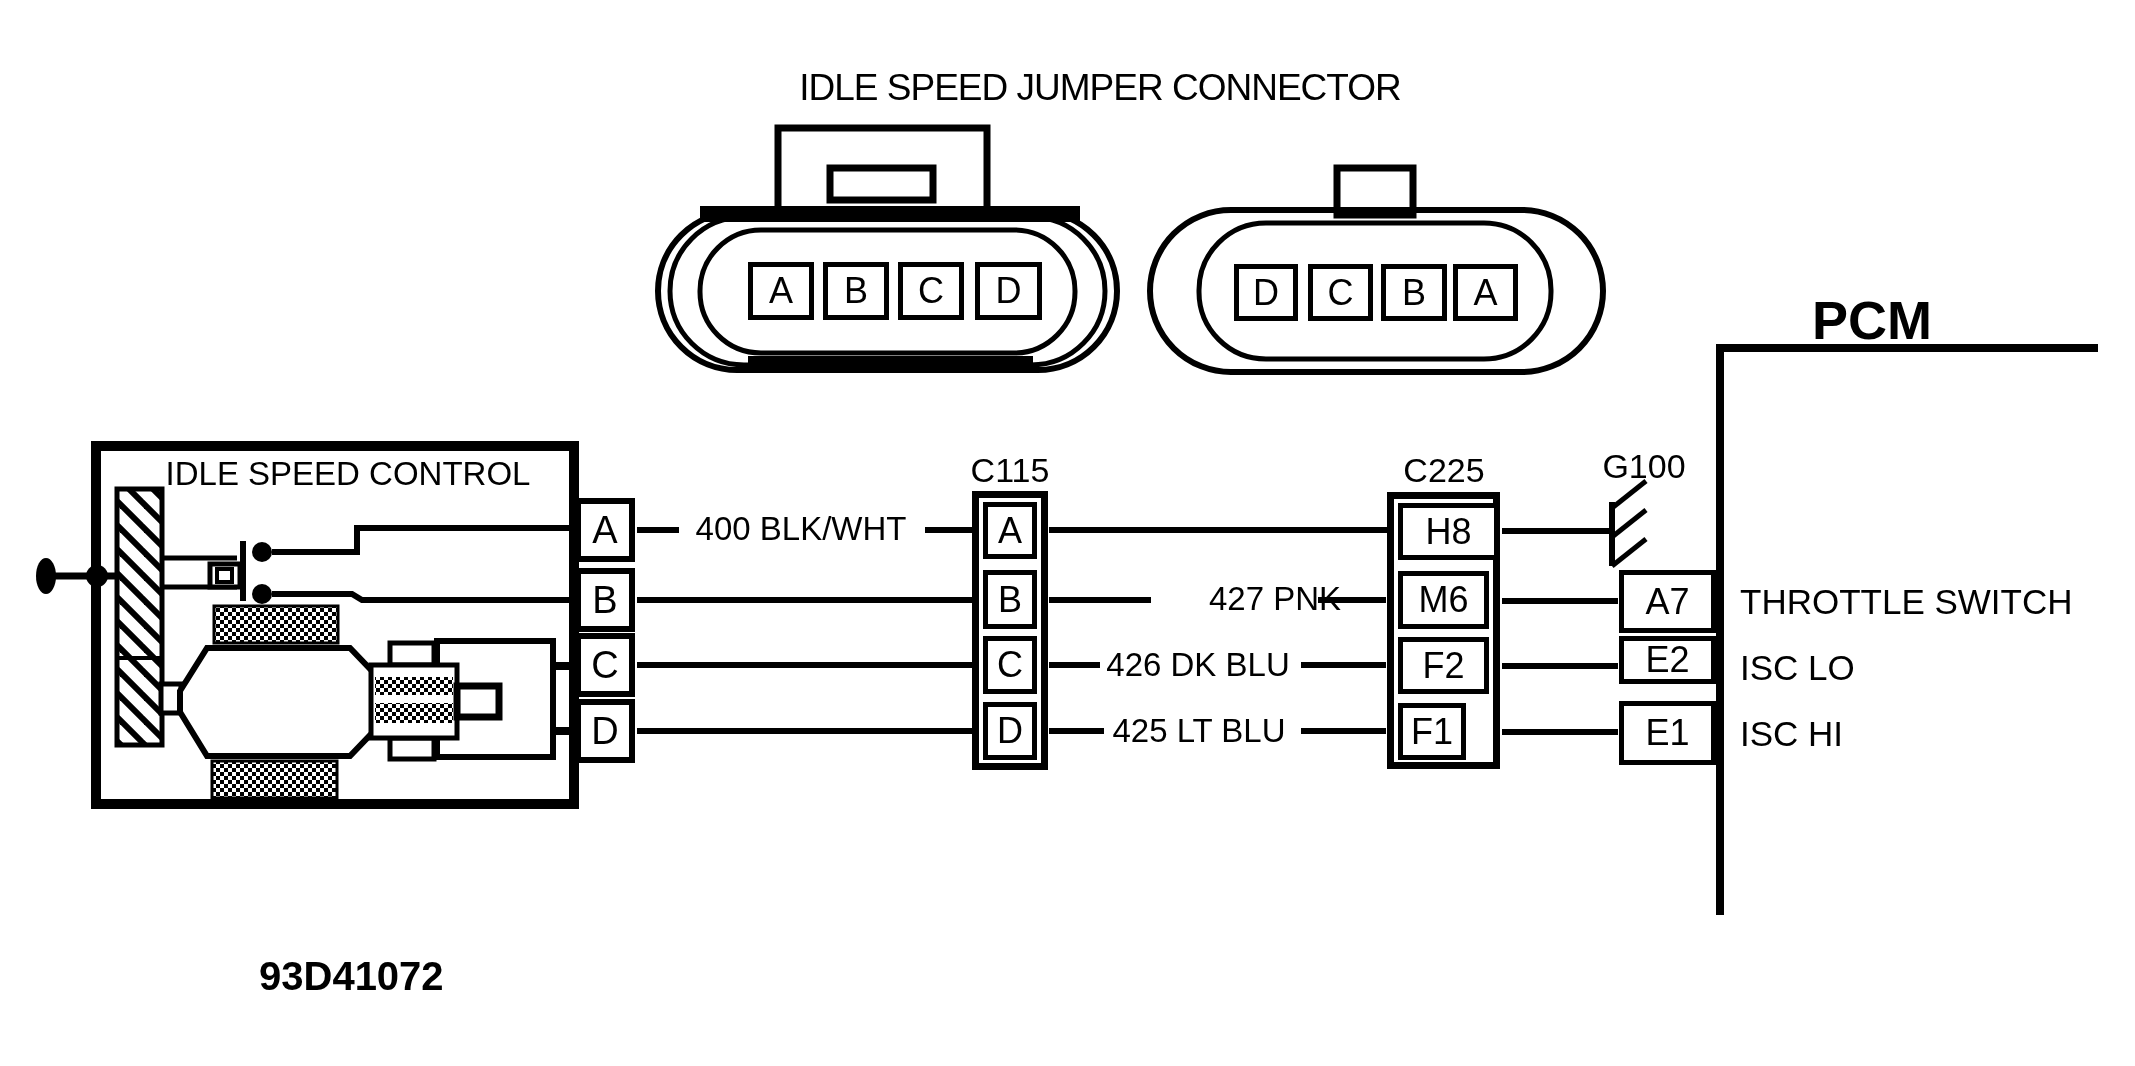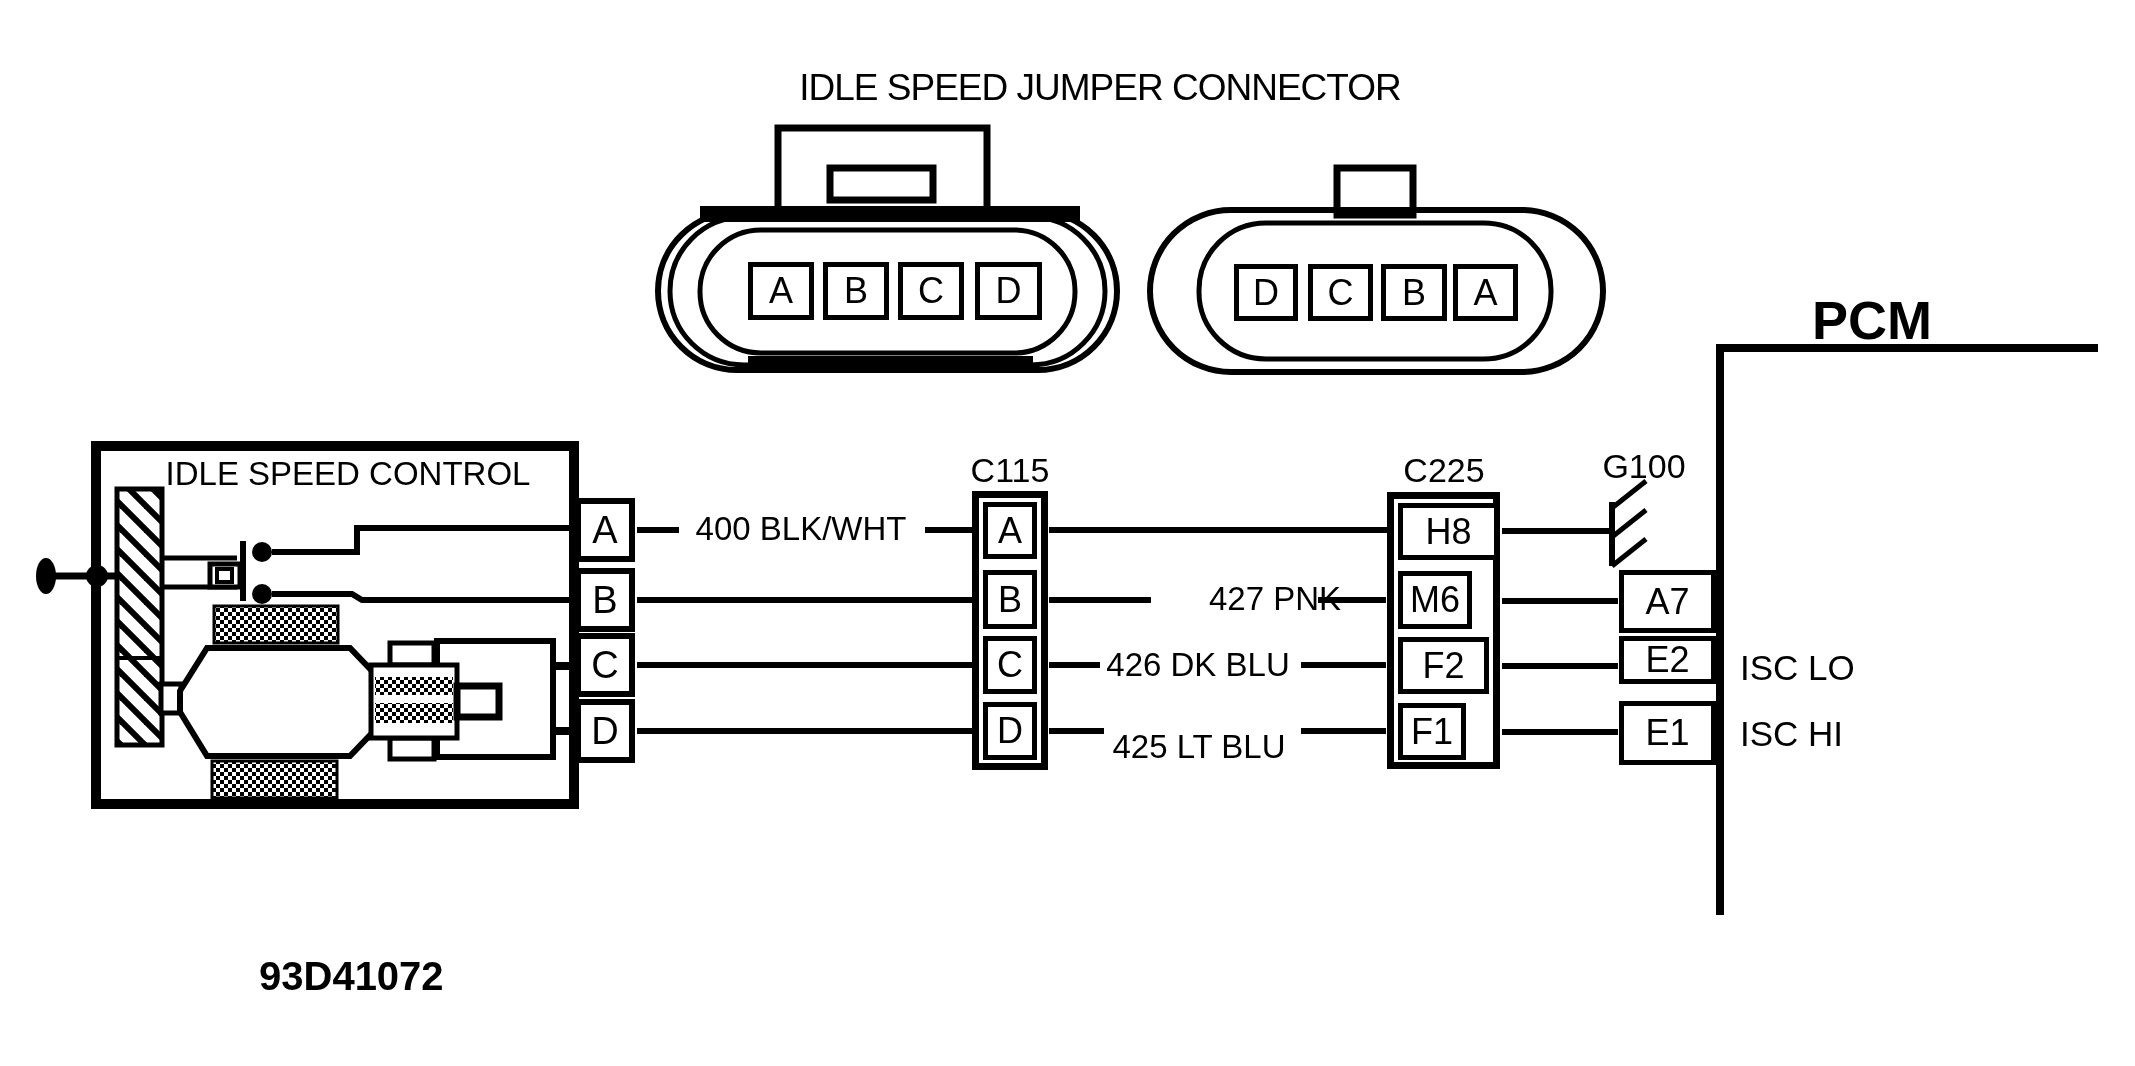--- a/index.html
+++ b/index.html
@@ -169,21 +169,21 @@
   <div class="pin" style="left:575px;top:699px;width:60px;height:64px;">D</div>
 
   <div class="frame" style="left:972px;top:491px;width:76px;height:279px;"></div>
   <div class="pin pin-thin" style="left:983px;top:502px;width:54px;height:57px;">A</div>
   <div class="pin pin-thin" style="left:983px;top:570px;width:54px;height:59px;">B</div>
   <div class="pin pin-thin" style="left:983px;top:636px;width:54px;height:58px;">C</div>
   <div class="pin pin-thin" style="left:983px;top:702px;width:54px;height:58px;">D</div>
 
   <div class="frame" style="left:1387px;top:492px;width:113px;height:277px;"></div>
   <div class="pin pin-thin" style="left:1398px;top:503px;width:101px;height:57px;">H8</div>
-  <div class="pin pin-thin" style="left:1398px;top:571px;width:74px;height:58px;">M6</div>
+  <div class="pin pin-thin" style="left:1398px;top:571px;width:91px;height:58px;">M6</div>
   <div class="pin pin-thin" style="left:1398px;top:637px;width:91px;height:57px;">F2</div>
   <div class="pin pin-thin" style="left:1398px;top:703px;width:68px;height:57px;">F1</div>
 
   <div class="pin pin-thin" style="left:1619px;top:570px;width:97px;height:63px;">A7</div>
   <div class="pin pin-thin" style="left:1619px;top:636px;width:97px;height:48px;">E2</div>
   <div class="pin pin-thin" style="left:1619px;top:701px;width:97px;height:64px;">E1</div>
 
   <div class="lbl" style="left:348px;top:474px;font-size:33px;">IDLE SPEED CONTROL</div>
 
   <div class="lbl" style="left:1100px;top:88px;font-size:37px;letter-spacing:-1px;">IDLE SPEED JUMPER CONNECTOR</div>
@@ -195,22 +195,23 @@
   <div class="lbl" style="left:1644px;top:466px;font-size:34px;">G100</div>
 
   <div class="lbl bold" style="left:1872px;top:320px;font-size:54px;">PCM</div>
 
   <div class="lbl" style="left:801px;top:529px;">400 BLK/WHT</div>
 
   <div class="lbl" style="left:1234px;top:599px;margin-left:41px;">427 PNK</div>
 
   <div class="lbl" style="left:1198px;top:665px;">426 DK BLU</div>
 
-  <div class="lbl" style="left:1199px;top:747px;">425 LT BLU</div>
-
+  <div class="lbl" style="left:1199px;top:731px;">425 LT BLU</div>
+
+  <div class="lbl-left" style="left:1740px;top:602px;">THROTTLE SWITCH</div>
 
   <div class="lbl-left" style="left:1740px;top:668px;">ISC LO</div>
 
   <div class="lbl-left" style="left:1740px;top:734px;">ISC HI</div>
 
   <div class="lbl-left bold" style="left:259px;top:976px;font-size:40px;">93D41072</div>
 
 </div>
 
 </body></html>

